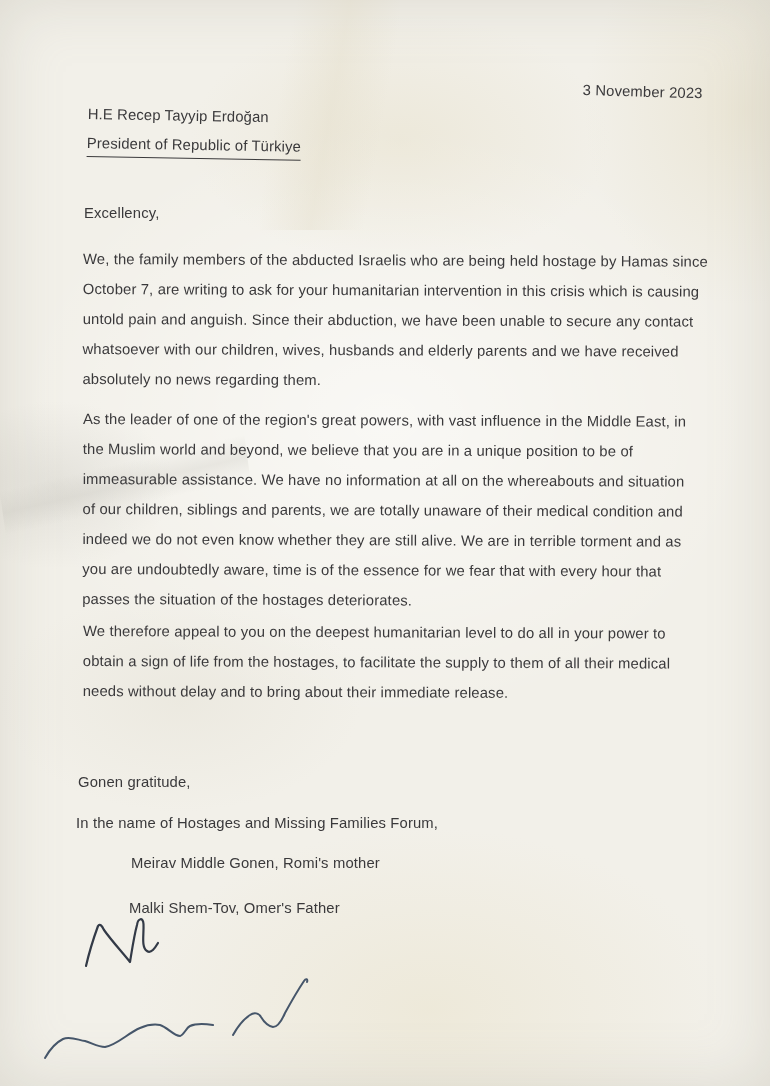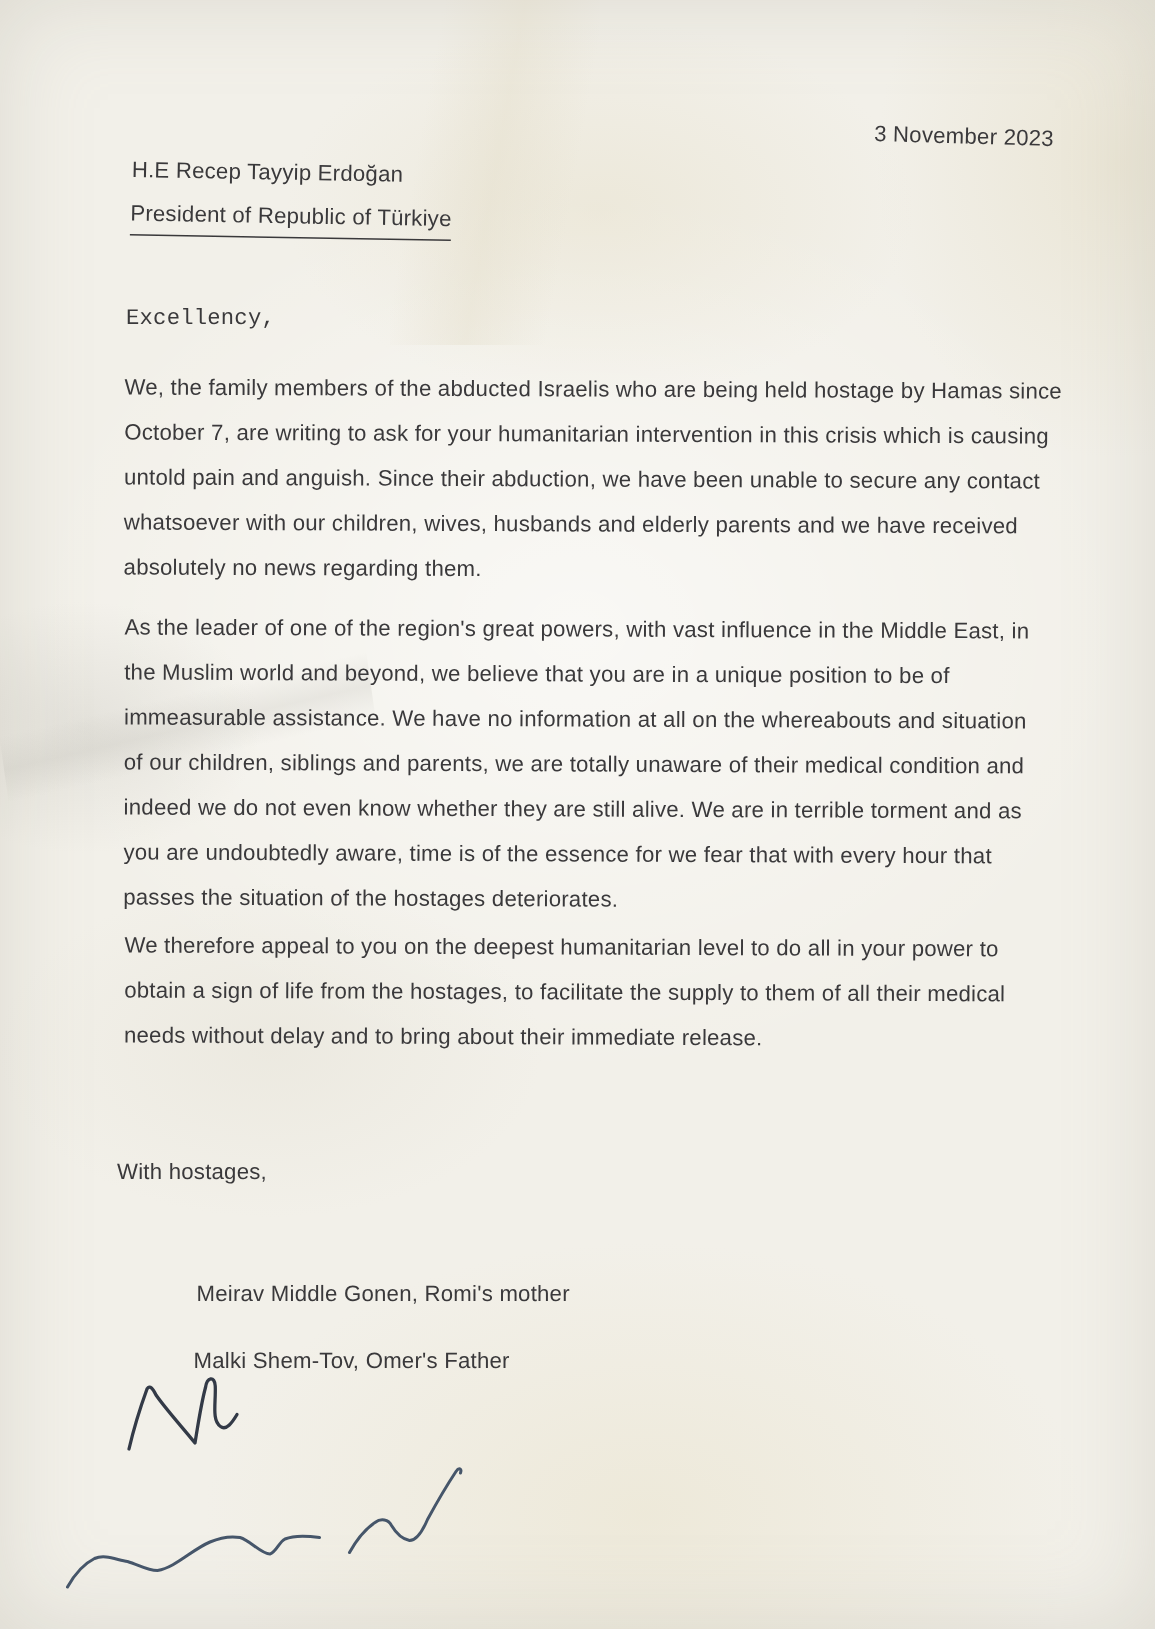--- a/index.html
+++ b/index.html
@@ -55,21 +55,21 @@
     transform-origin: left top;
   }
   .recipient-title {
     left: 87px; top: 133px;
     transform: rotate(1.0deg);
     transform-origin: left top;
     border-bottom: 1.5px solid #3a393b;
     padding-bottom: 3px;
   }
   .salutation {
-    left: 84px; top: 203px; font-family: Liberation Mono, monospace;
+    left: 84px; top: 203px;
   }
   .paragraph {
     position: absolute;
     left: 83px;
     font-size: 14.8px;
     line-height: 30px;
     letter-spacing: 0.15px;
     transform: rotate(0.25deg);
     transform-origin: left top;
   }
@@ -124,21 +124,22 @@
     <div class="line">you are undoubtedly aware, time is of the essence for we fear that with every hour that</div>
     <div class="line">passes the situation of the hostages deteriorates.</div>
   </div>
 
   <div class="paragraph para-3">
     <div class="line">We therefore appeal to you on the deepest humanitarian level to do all in your power to</div>
     <div class="line">obtain a sign of life from the hostages, to facilitate the supply to them of all their medical</div>
     <div class="line">needs without delay and to bring about their immediate release.</div>
   </div>
 
-  <div class="txt closing">With hostages,</div>
+  <div class="txt closing">Gonen gratitude,</div>
+  <div class="txt on-behalf">In the name of Hostages and Missing Families Forum,</div>
   <div class="txt signatory-1">Meirav Middle Gonen, Romi's mother</div>
   <div class="txt signatory-2">Malki Shem-Tov, Omer's Father</div>
 
   <svg class="signatures" viewBox="0 0 290 165">
 
     <path stroke-width="2.2" d="M48,54 C51,41 56,25 60,14
              C62,11 64,14 66,18
              C73,28 84,40 92,50
              C94,38 96,24 99,13
              C100,6 105,5 105.5,12

